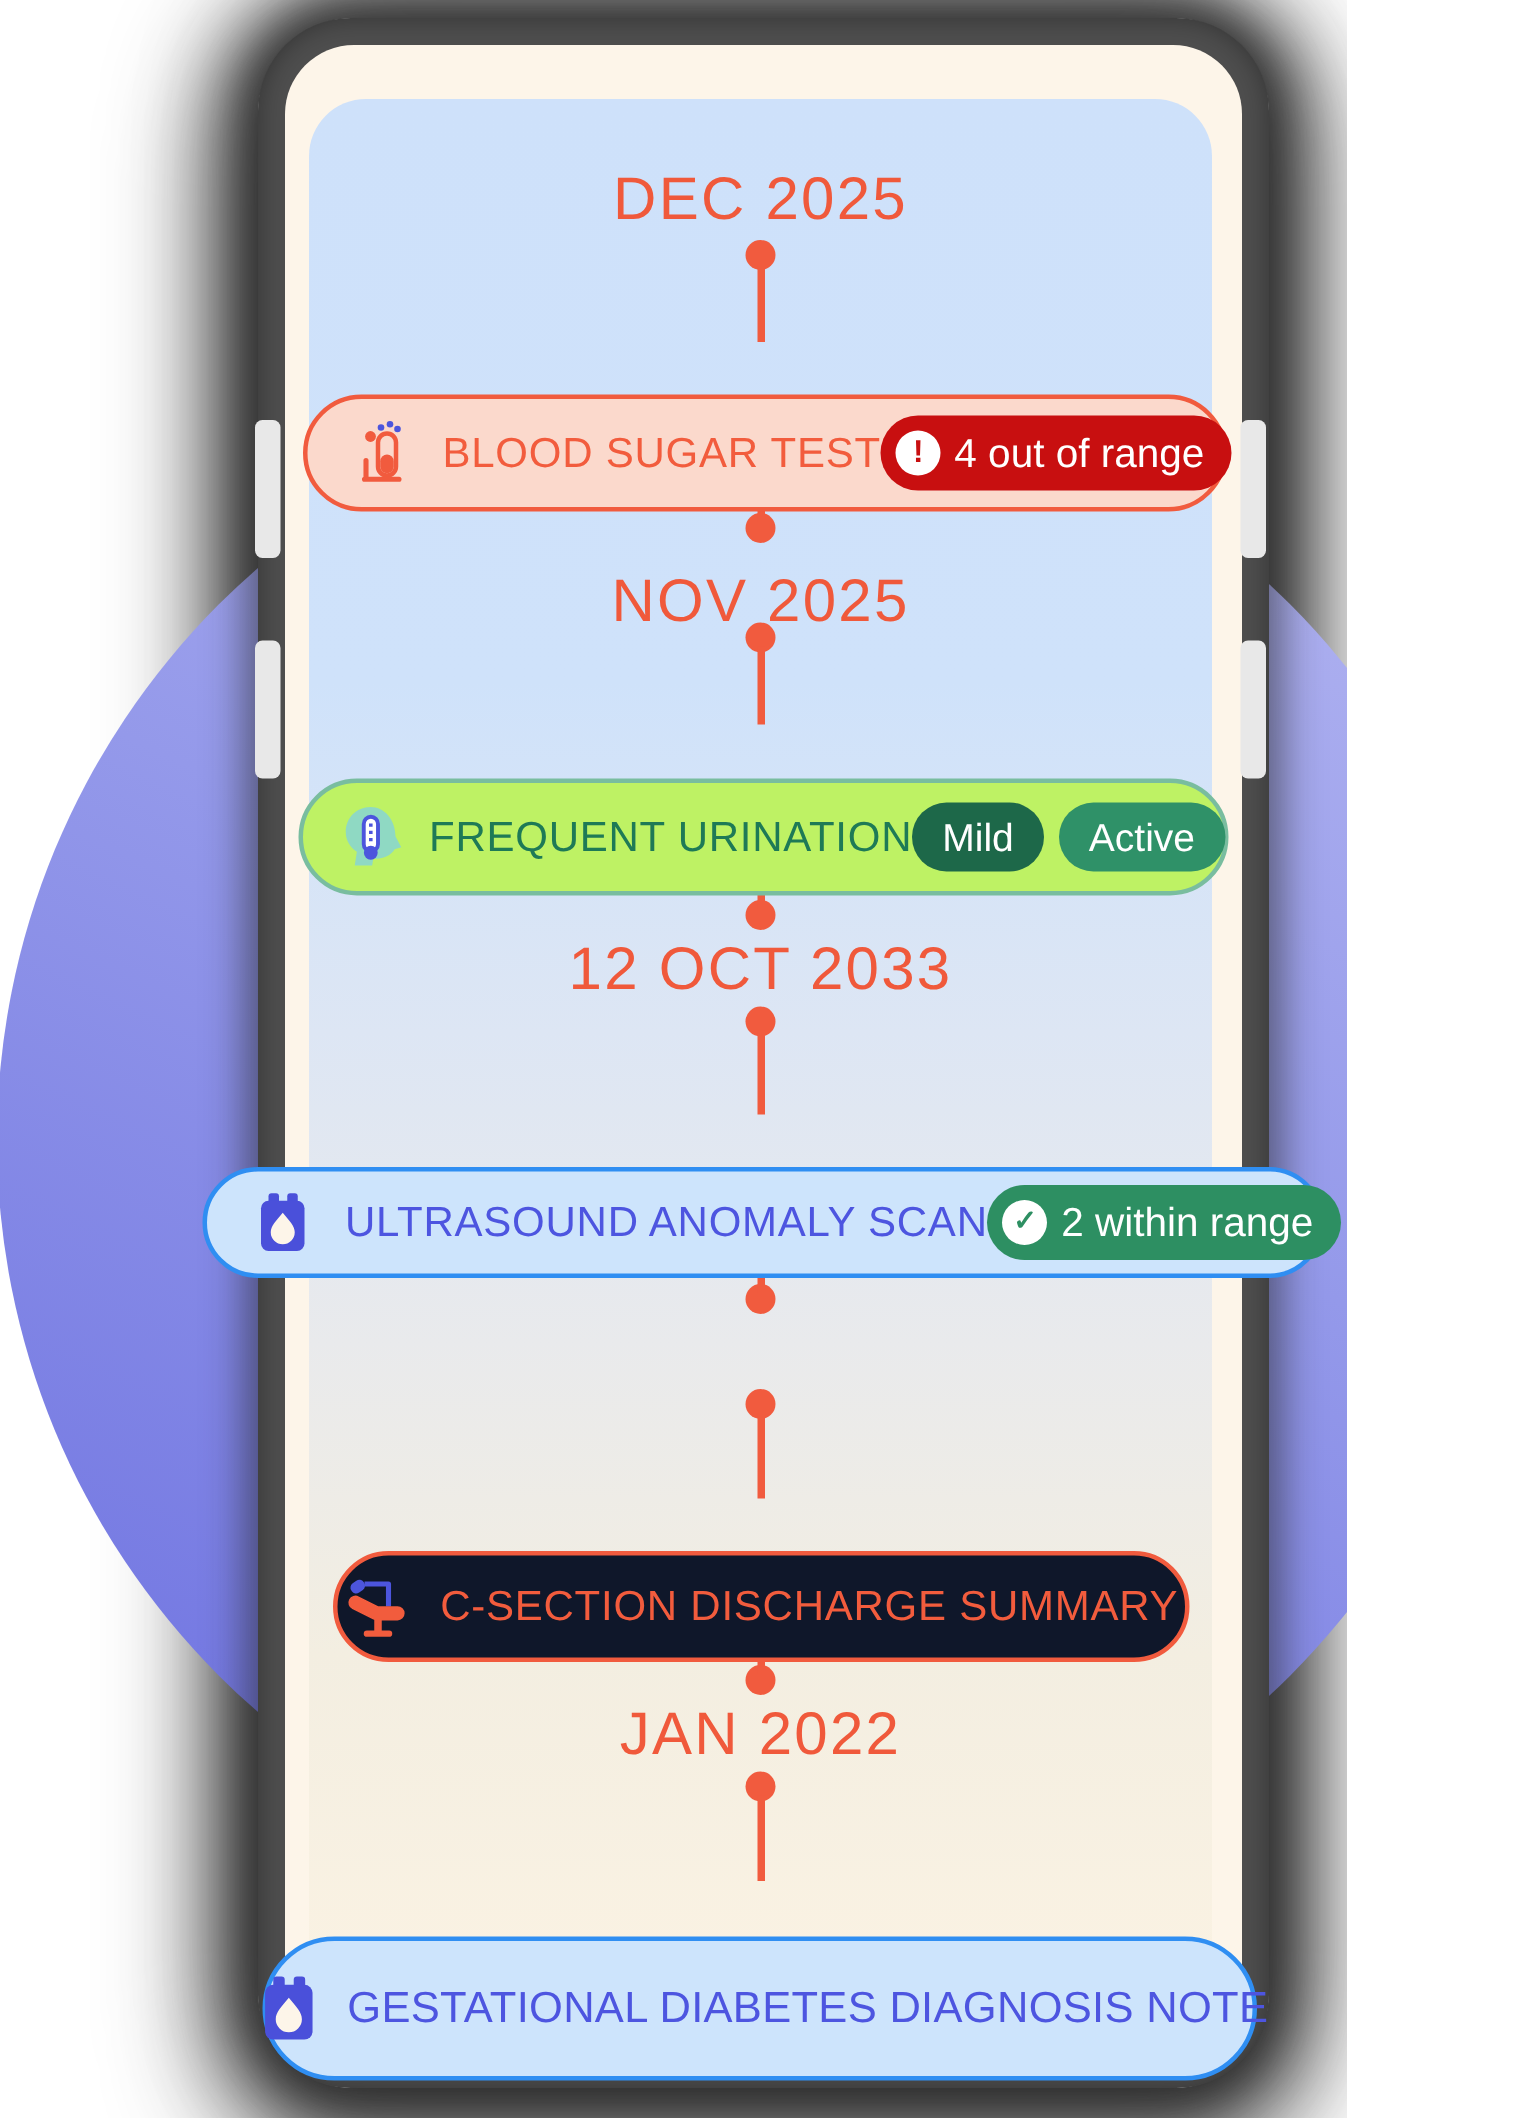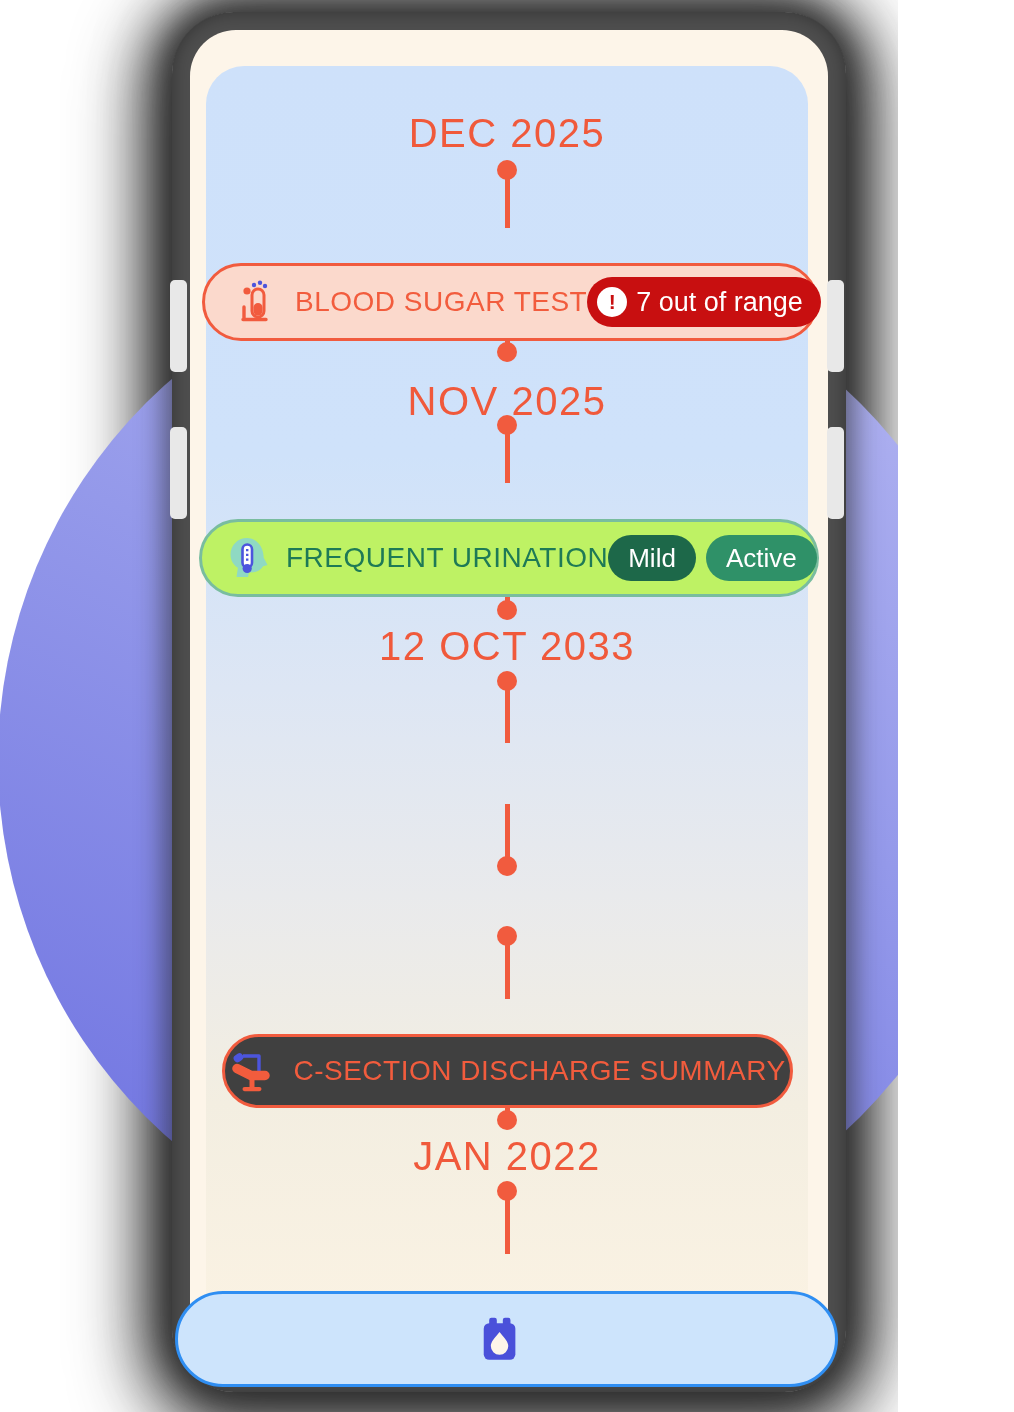--- a/index.html
+++ b/index.html
@@ -64,21 +64,21 @@
   .sG{top:942px;height:57px;} .sH{top:1061px;height:55px;} .sI{top:1197px;height:57px;}
   
   .pill{
     position:absolute;display:flex;align-items:center;border-radius:999px;
     border:3px solid;box-sizing:border-box;white-space:nowrap;z-index:7;margin-top:41px;
   }
   .pill .label{font-size:28px;letter-spacing:0.5px;}
   .pill-orange{background:#fbd9cc;border-color:#f15b3e;color:#f25c3d;}
   .pill-green {background:#bef264;border-color:#79bd9f;color:#1e7a56;}
   .pill-blue  {background:#cde4fc;border-color:#2f8ef2;color:#4d55e0;}
-  .pill-peach {background:#404040;border-color:#f15b3e;color:#f25c3d;}
+  .pill-peach {background:#0f172a;border-color:#f15b3e;color:#f25c3d;}
   .p1{left:202px;top:222px;width:616px;height:78px;padding-left:26px;}
   .p2{left:199px;top:478px;width:620px;height:78px;padding-left:22px;}
   .p3{left:135px;top:737px;width:748px;height:74px;padding-left:28px;}
   .p4{left:222px;top:993px;width:571px;height:74px;justify-content:center;}
   .p5{left:175px;top:1250px;width:663px;height:96px;justify-content:center;}
   .p5 .label{font-size:29px;letter-spacing:0.2px;}
   .pill .icon{flex:0 0 auto;display:block;}
   .p1 .icon{margin-right:20px;} .p2 .icon{margin-right:16px;} .p3 .icon{margin-right:20px;}
   .p4 .icon{margin-right:18px;} .p5 .icon{margin-right:16px;}
   
@@ -149,54 +149,68 @@
       <circle cx="29" cy="2.8" r="2.2" fill="#4c55dd"></circle>
       <circle cx="34" cy="6" r="2.2" fill="#4c55dd"></circle>
       <circle cx="16" cy="11" r="3.6" fill="#f15b3e"></circle>
       <rect x="21" y="9" width="12" height="28" rx="6" fill="none" stroke="#f15b3e" stroke-width="3"></rect>
       <rect x="22.5" y="23" width="9" height="12.5" rx="4.5" fill="#f15b3e"></rect>
       <path d="M13 27 v12 M12 39.5 h23" stroke="#f15b3e" stroke-width="3.4" stroke-linecap="round" fill="none"></path>
     </svg>
     <span class="label">BLOOD SUGAR TEST</span>
     <span class="badge badge-red">
       <span class="badge-circle">!</span>
-      <span>7 out of range</span>
+      <span>4 out of range</span>
     </span>
   </div>
 
   <div class="pill pill-green p2">
     <svg class="icon" width="46" height="46" viewBox="0 0 46 46">
       <path d="M23 3 C13.5 3 6.5 10.5 6.5 19.5 c0 5.8 2.8 10.4 7.4 13.3 L12.5 42 h11.6 l0.8-4.6 c5.8 0.6 11.4-1.6 14.2-6.2 l4.4-1.3 -3.8-7.2 C39.5 11.5 32.5 3 23 3 z" fill="#8fd9c3"></path>
       <rect x="18.5" y="9.5" width="9.5" height="23" rx="4.75" fill="#ffffff" stroke="#4c55dd" stroke-width="2.6"></rect>
       <line x1="23.2" y1="14" x2="23.2" y2="26" stroke="#4c55dd" stroke-width="2.4" stroke-dasharray="2.2 2.6"></line>
       <circle cx="23.2" cy="33.5" r="4.6" fill="#4c55dd"></circle>
     </svg>
     <span class="label">FREQUENT URINATION</span>
     <span class="badge badge-mild">
       <span>Mild</span>
     </span>
     <span class="badge badge-active">
       <span>Active</span>
     </span>
   </div>
 
+  <div class="pill pill-blue p3">
+    <svg class="icon" width="44" height="44" viewBox="0 0 44 44">
+      <rect x="13" y="2.5" width="7" height="9" rx="2" fill="#4a50da"></rect>
+      <rect x="25.5" y="2.5" width="7" height="9" rx="2" fill="#4a50da"></rect>
+      <rect x="8" y="7.5" width="29" height="33.5" rx="5" fill="#4a50da"></rect>
+      <path d="M22.5 15.5 c4.6 5.6 8 8.9 8 13 a8 8 0 1 1 -16 0 c0-4.1 3.4-7.4 8-13 z" fill="#fdf5e9"></path>
+    </svg>
+    <span class="label">ULTRASOUND ANOMALY SCAN</span>
+    <span class="badge badge-check">
+      <span class="badge-circle">✓</span>
+      <span>2 within range</span>
+    </span>
+  </div>
 
   <div class="pill pill-peach p4">
     <svg class="icon" width="46" height="46" viewBox="0 0 46 46">
       <path d="M30 23 V8 H14" stroke="#4c55dd" stroke-width="3.4" fill="none" stroke-linejoin="round"></path>
       <rect x="4.5" y="6" width="10" height="7.5" rx="3.5" fill="#4c55dd" transform="rotate(-35 9.5 9.75)"></rect>
       <path d="M8 20.5 L22 27.5 L36 27.5" stroke="#f25c3d" stroke-width="9.5" fill="none" stroke-linecap="round" stroke-linejoin="round"></path>
       <rect x="20.5" y="31" width="5" height="8.5" fill="#f25c3d"></rect>
       <rect x="13.5" y="39" width="19" height="4.2" rx="2.1" fill="#f25c3d"></rect>
     </svg>
     <span class="label">C-SECTION DISCHARGE SUMMARY</span>
   </div>
 
   <div class="pill pill-blue p5">
     <svg class="icon" width="48" height="48" viewBox="0 0 44 44">
       <rect x="13" y="2.5" width="7" height="9" rx="2" fill="#4a50da"></rect>
       <rect x="25.5" y="2.5" width="7" height="9" rx="2" fill="#4a50da"></rect>
       <rect x="8" y="7.5" width="29" height="33.5" rx="5" fill="#4a50da"></rect>
       <path d="M22.5 15.5 c4.6 5.6 8 8.9 8 13 a8 8 0 1 1 -16 0 c0-4.1 3.4-7.4 8-13 z" fill="#fdf5e9"></path>
     </svg>
+    <span class="label">GESTATIONAL DIABETES DIAGNOSIS NOTE</span>
   </div>
 
 </div>
 
 </body></html>

